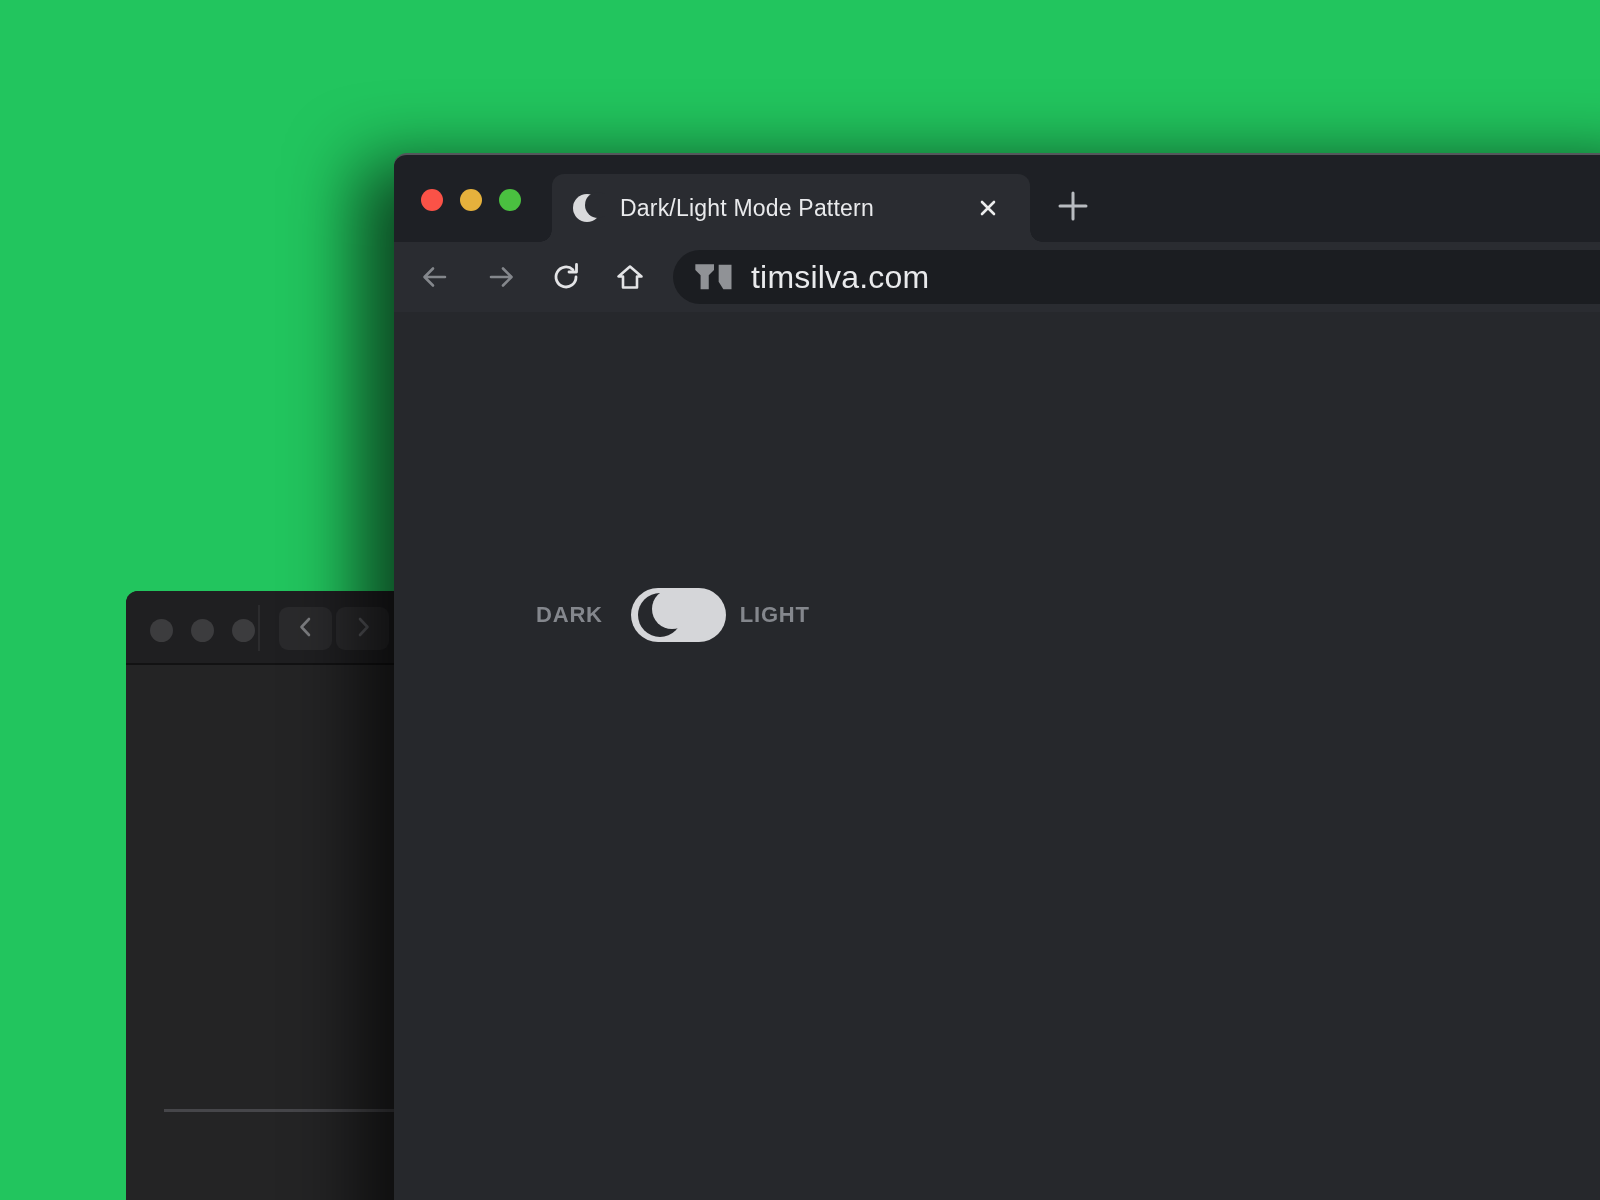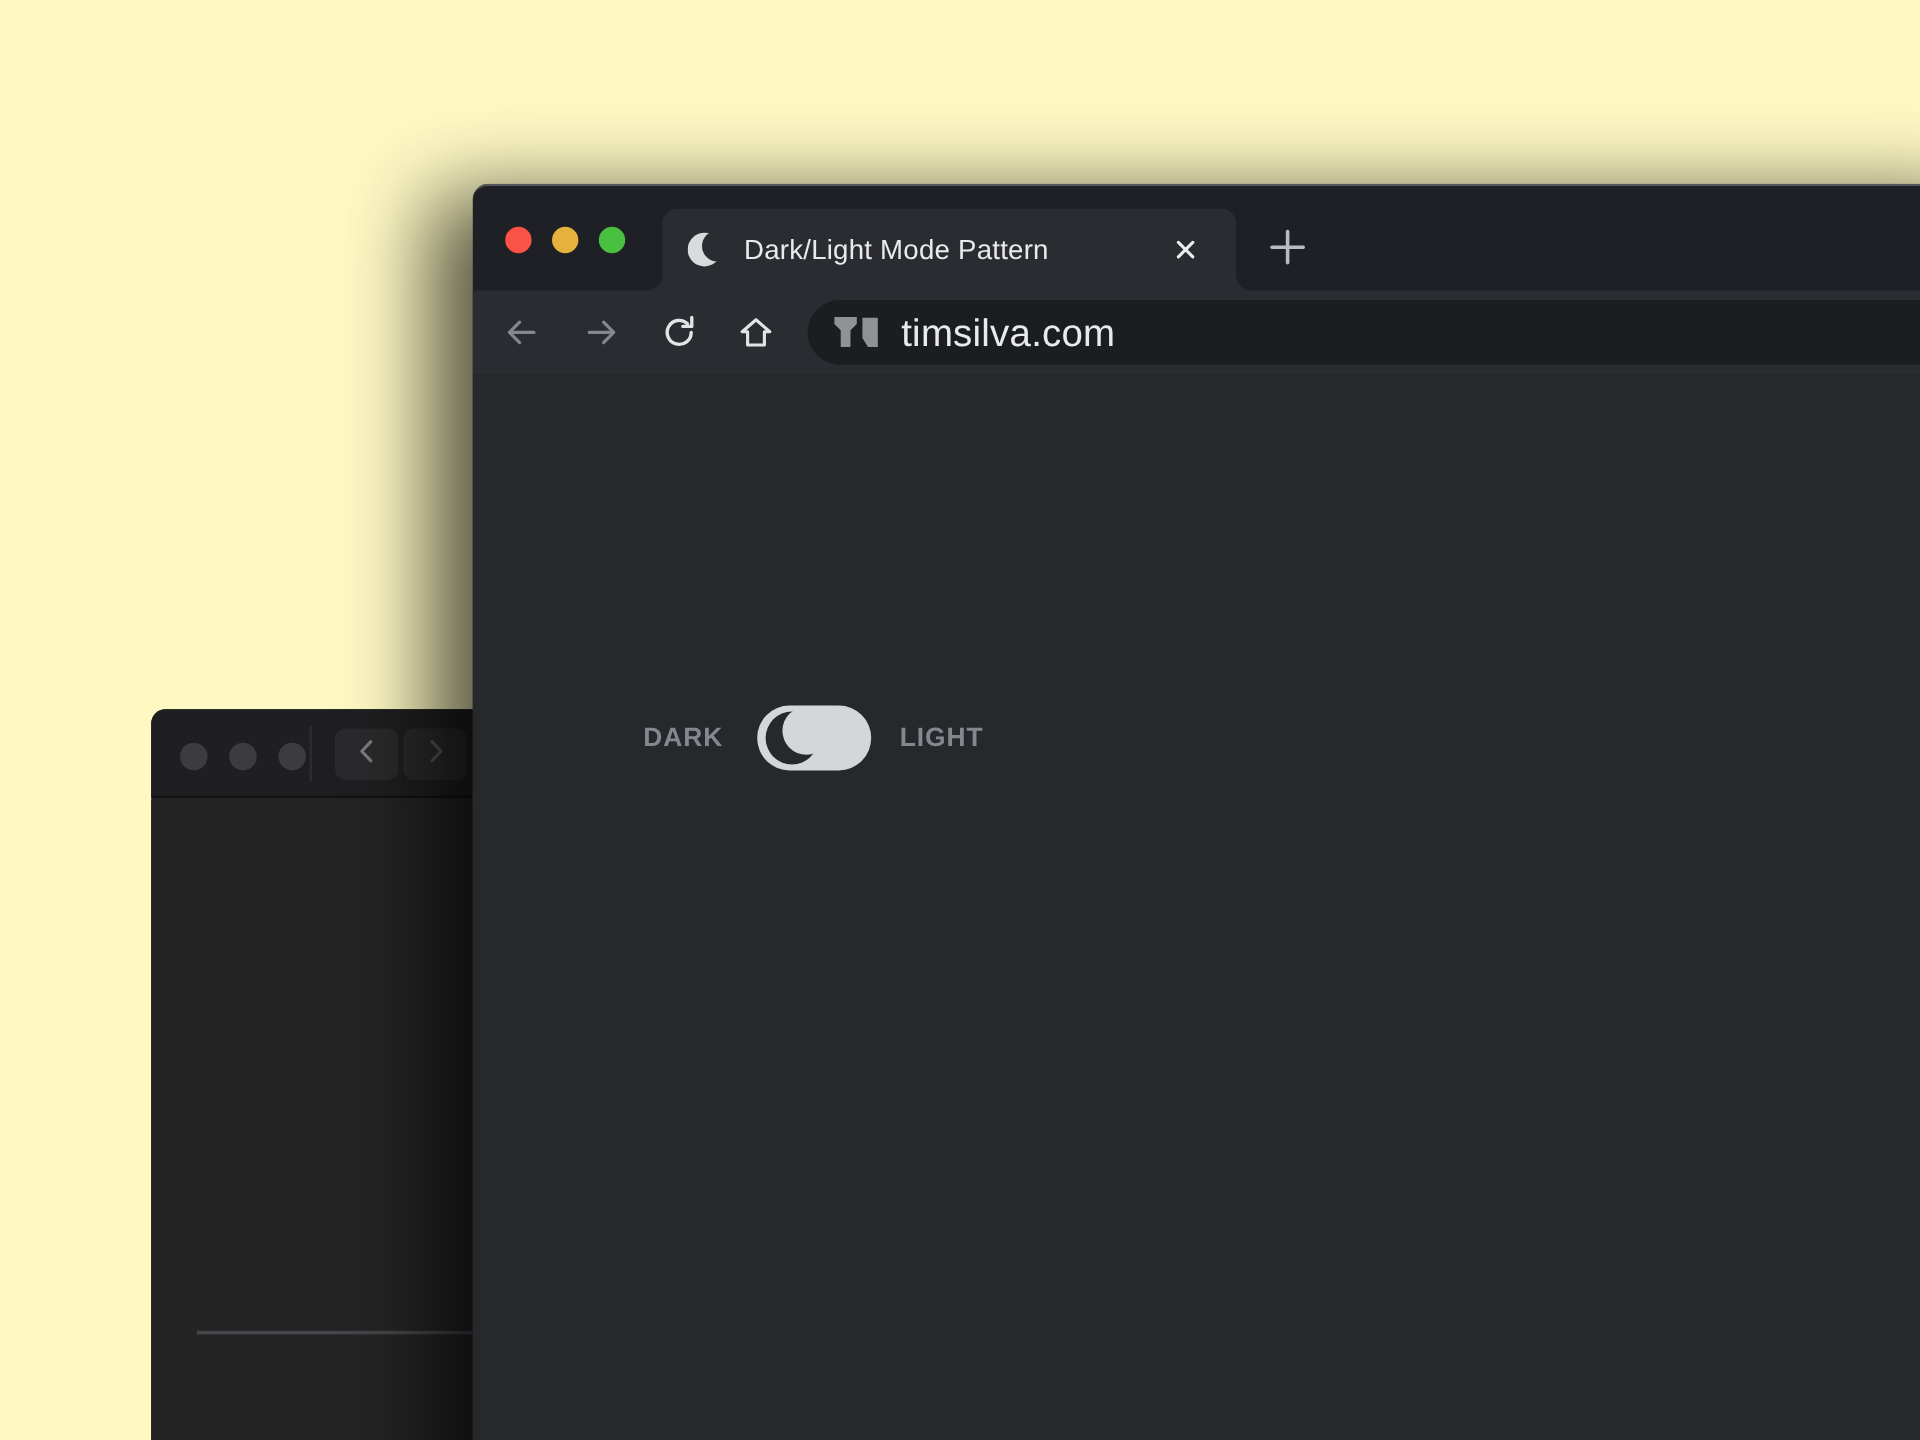--- a/index.html
+++ b/index.html
@@ -1,17 +1,17 @@
 <!DOCTYPE html>
 <html><head>
 <meta charset="utf-8">
 <style>
   * { margin:0; padding:0; box-sizing:border-box; }
   html,body { width:1600px; height:1200px; overflow:hidden; background:#000; font-family:"Liberation Sans", sans-serif; }
-  .stage { position:relative; width:1600px; height:1200px; background:#fef9c3; }
+  .stage { position:relative; width:1600px; height:1200px; background:#22c55e; }
 
   
   .bg-window { position:absolute; left:126px; top:591px; width:268px; height:609px;
     border-radius:12px 0 0 0; background:#242425; }
   .bg-titlebar { position:absolute; left:0; top:0; width:100%; height:74px;
     background:#1f1f21; border-radius:12px 0 0 0; border-bottom:2px solid #121213; }
   .bg-dot { position:absolute; top:28px; width:23px; height:23px; border-radius:50%; background:#3c3c3e; }
   .bg-sep { position:absolute; left:132px; top:14px; width:2px; height:46px; background:#2c2c2e; }
   .bg-navbtn { position:absolute; top:16px; width:53px; height:43px; border-radius:9px;
     background:#2a2a2c; display:flex; align-items:center; justify-content:center; }
@@ -55,21 +55,21 @@
   .urlbar { position:absolute; left:279px; top:8px; right:-10px; height:54px;
     background:#1b1d21; border-radius:27px; display:flex; align-items:center; }
   .url-logo { margin-left:20px; flex:0 0 auto; display:flex; }
   .url-text { margin-left:16px; color:#e9eaec; font-size:32px; font-weight:500; letter-spacing:0.2px; }
 
   .content { position:absolute; left:0; top:157px; width:100%; bottom:0; background:#26282c; }
 
   .toggle-row { position:absolute; left:142px; top:276px; height:54px; display:flex; align-items:center; }
   .mode-label { color:#84878d; font-size:22px; font-weight:700; letter-spacing:0.8px; }
   .lbl-dark  { margin-right:28px; }
-  .lbl-light { margin-left:24px; }
+  .lbl-light { margin-left:14px; }
   .toggle { position:relative; width:95px; height:54px; border-radius:27px; background:#d5d6d9; cursor:pointer; }
   .toggle-moon { position:absolute; left:7px; top:5px; width:44px; height:44px; border-radius:50%; background:#26282c; }
   .toggle-moon::after { content:''; position:absolute; left:14px; top:-4px; width:40px; height:40px;
     border-radius:50%; background:#d5d6d9; }
 </style>
 </head>
 <body>
 
 <div class="stage">
 

